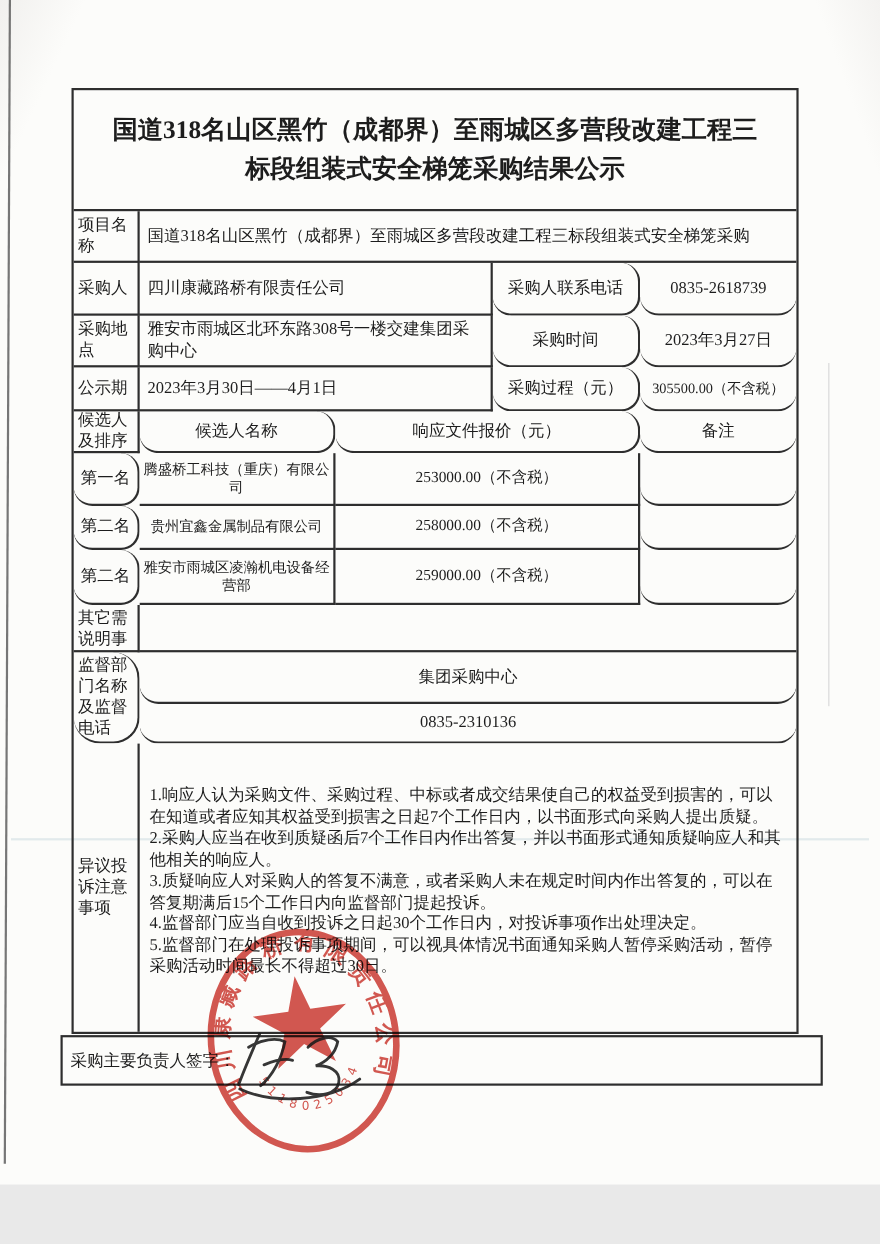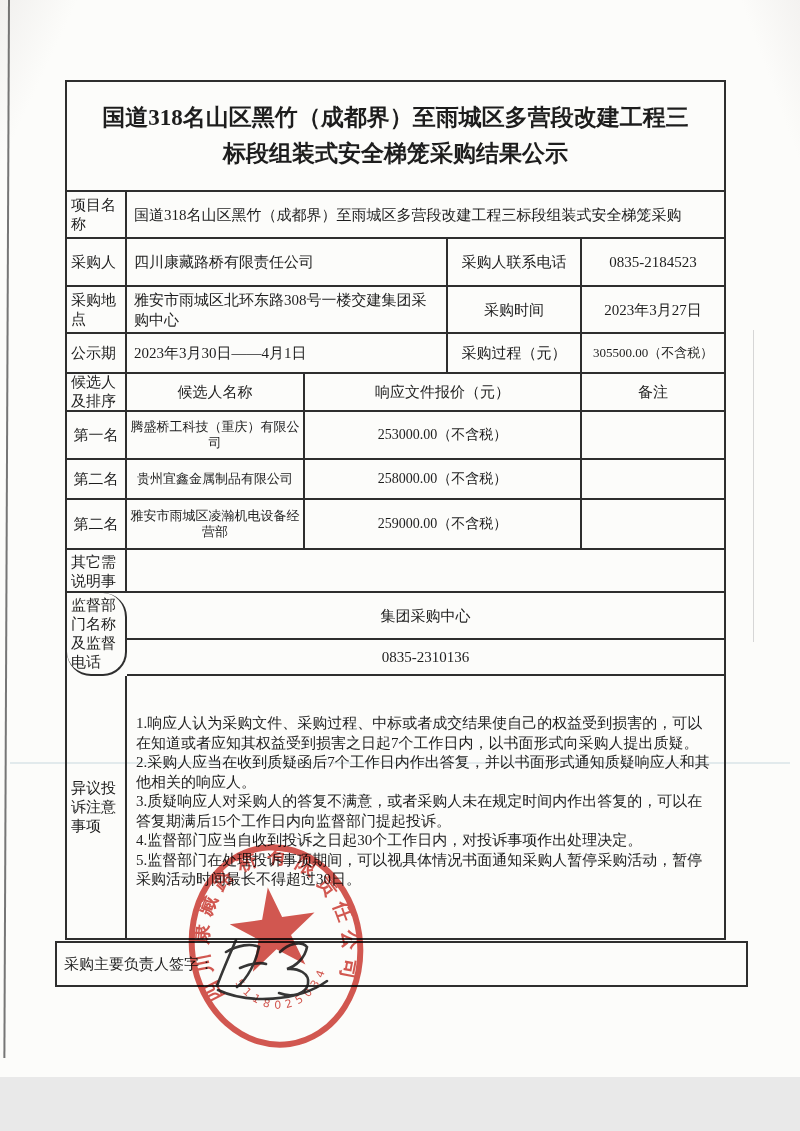--- a/index.html
+++ b/index.html
@@ -27,21 +27,21 @@
   .no-r{border-right:none;}
   .no-b{border-bottom:none;}
   .sp2{grid-column:span 2;}
   .sp4{grid-column:span 4;}
   .sp5{grid-column:span 5;}
   .rsp2{grid-row:span 2;border-radius:24px;}
   .title-cell{justify-content:center;text-align:center;font-weight:bold;font-size:23px;line-height:36px;padding:0 34px;}
   .lab{padding:2px 4px;word-break:break-all;line-height:19px;}
   .lab-top{align-items:flex-start;padding-top:3px;}
   .val{padding:2px 7px;}
-  .c{justify-content:center;text-align:center;}
+  .c{justify-content:center;text-align:center;border-radius:17px;}
   .name{font-size:13px;line-height:16px;padding:2px 3px;justify-content:center;text-align:center;}
   .price{font-size:14px;justify-content:center;text-align:center;}
   .small{font-size:13px;white-space:nowrap;}
   .notice{display:block;padding:38px 9px 0 9px;line-height:19.5px;text-align:left;}
   .notice div{margin:0;}
 
   
   .sign-row{position:absolute;left:55px;top:941px;width:693px;height:46px;border:2px solid #2e2e2e;
     box-sizing:border-box;display:flex;align-items:center;padding-left:7px;font-size:15px;}
 
@@ -63,21 +63,21 @@
   <div class="tbl">
 
     <div class="cell sp5 no-r title-cell">国道318名山区黑竹（成都界）至雨城区多营段改建工程三标段组装式安全梯笼采购结果公示</div>
 
     <div class="cell lab">项目名称</div>
     <div class="cell sp4 no-r val">国道318名山区黑竹（成都界）至雨城区多营段改建工程三标段组装式安全梯笼采购</div>
 
     <div class="cell lab">采购人</div>
     <div class="cell sp2 val">四川康藏路桥有限责任公司</div>
     <div class="cell c">采购人联系电话</div>
-    <div class="cell no-r c">0835-2184523</div>
+    <div class="cell no-r c">0835-2618739</div>
 
     <div class="cell lab">采购地点</div>
     <div class="cell sp2 val">雅安市雨城区北环东路308号一楼交建集团采购中心</div>
     <div class="cell c">采购时间</div>
     <div class="cell no-r c">2023年3月27日</div>
 
     <div class="cell lab">公示期</div>
     <div class="cell sp2 val">2023年3月30日——4月1日</div>
     <div class="cell c">采购过程（元）</div>
     <div class="cell no-r c small">305500.00（不含税）</div>

